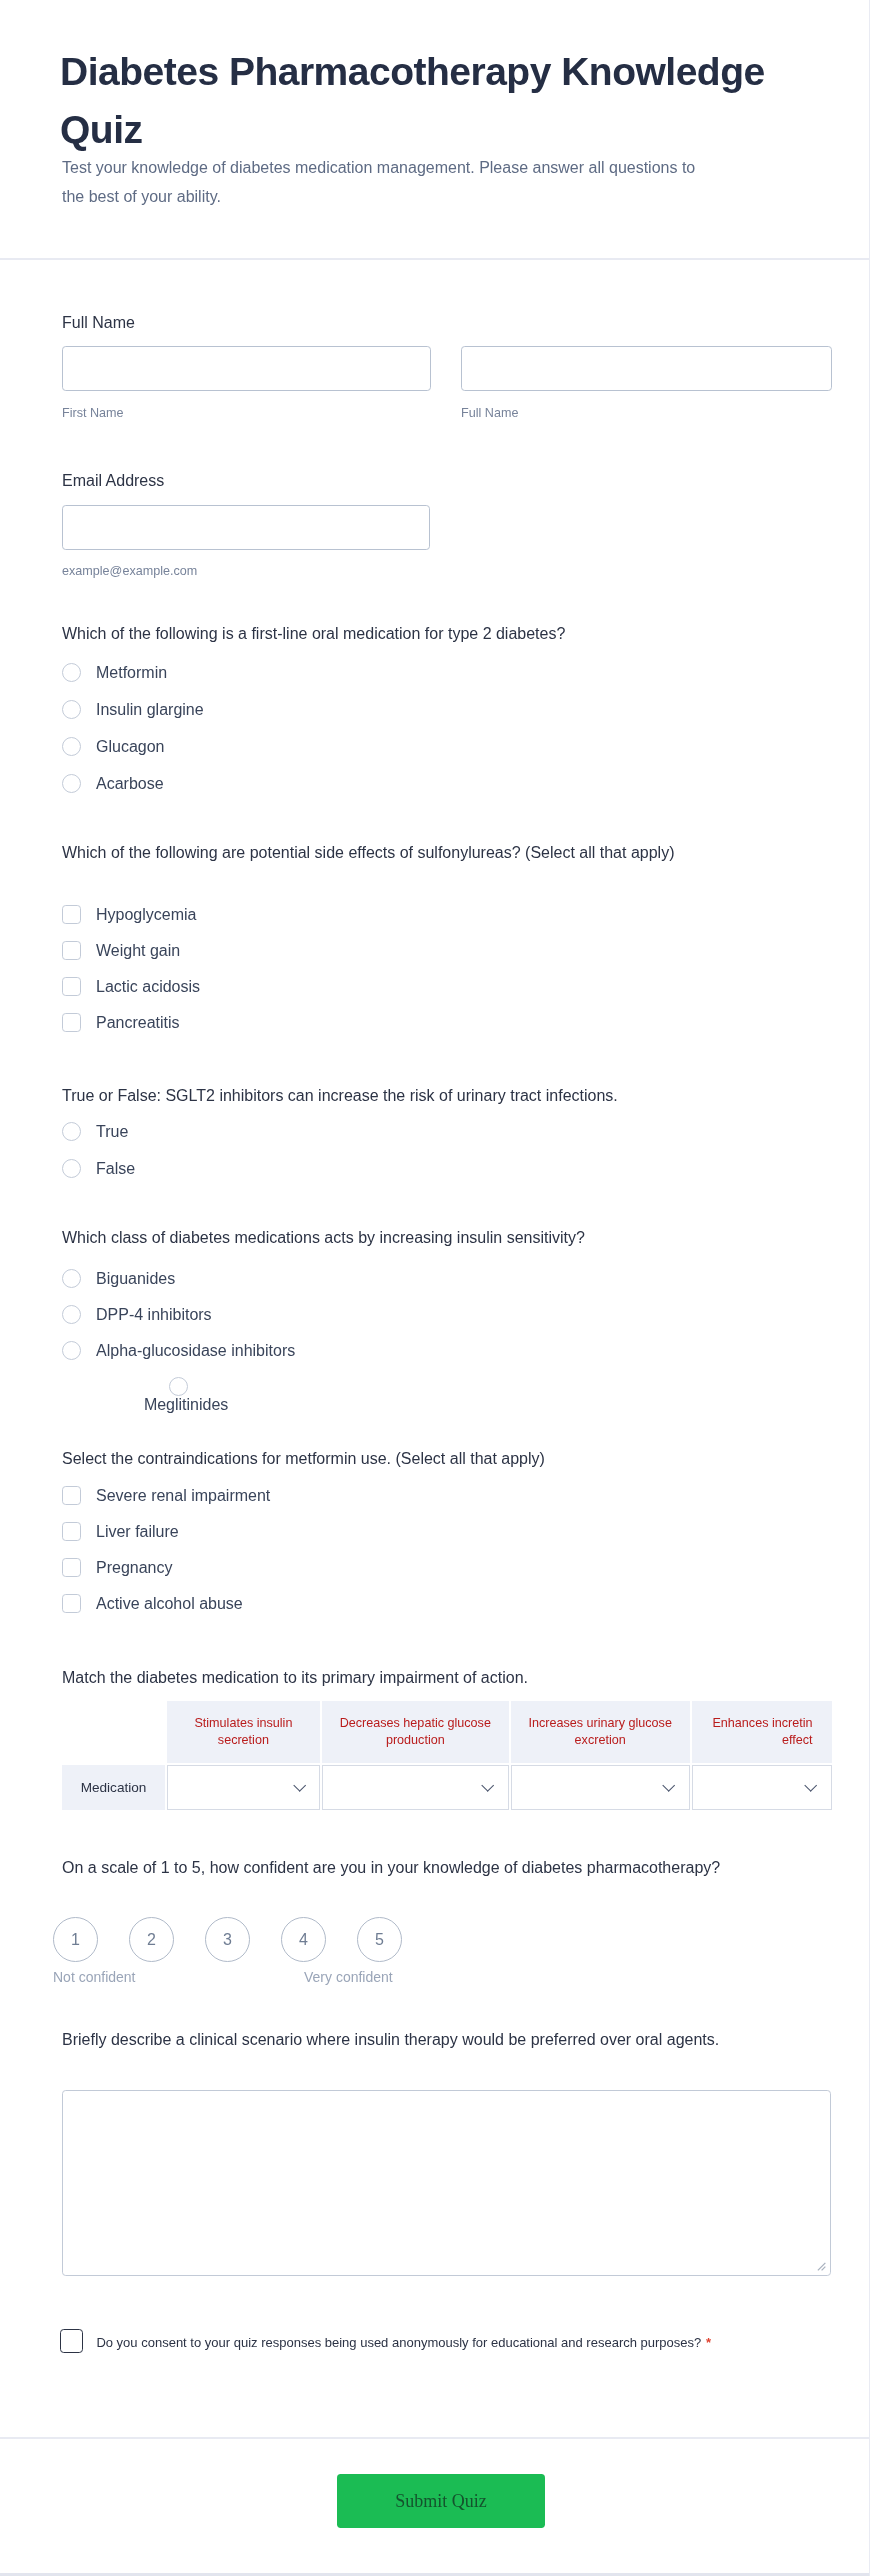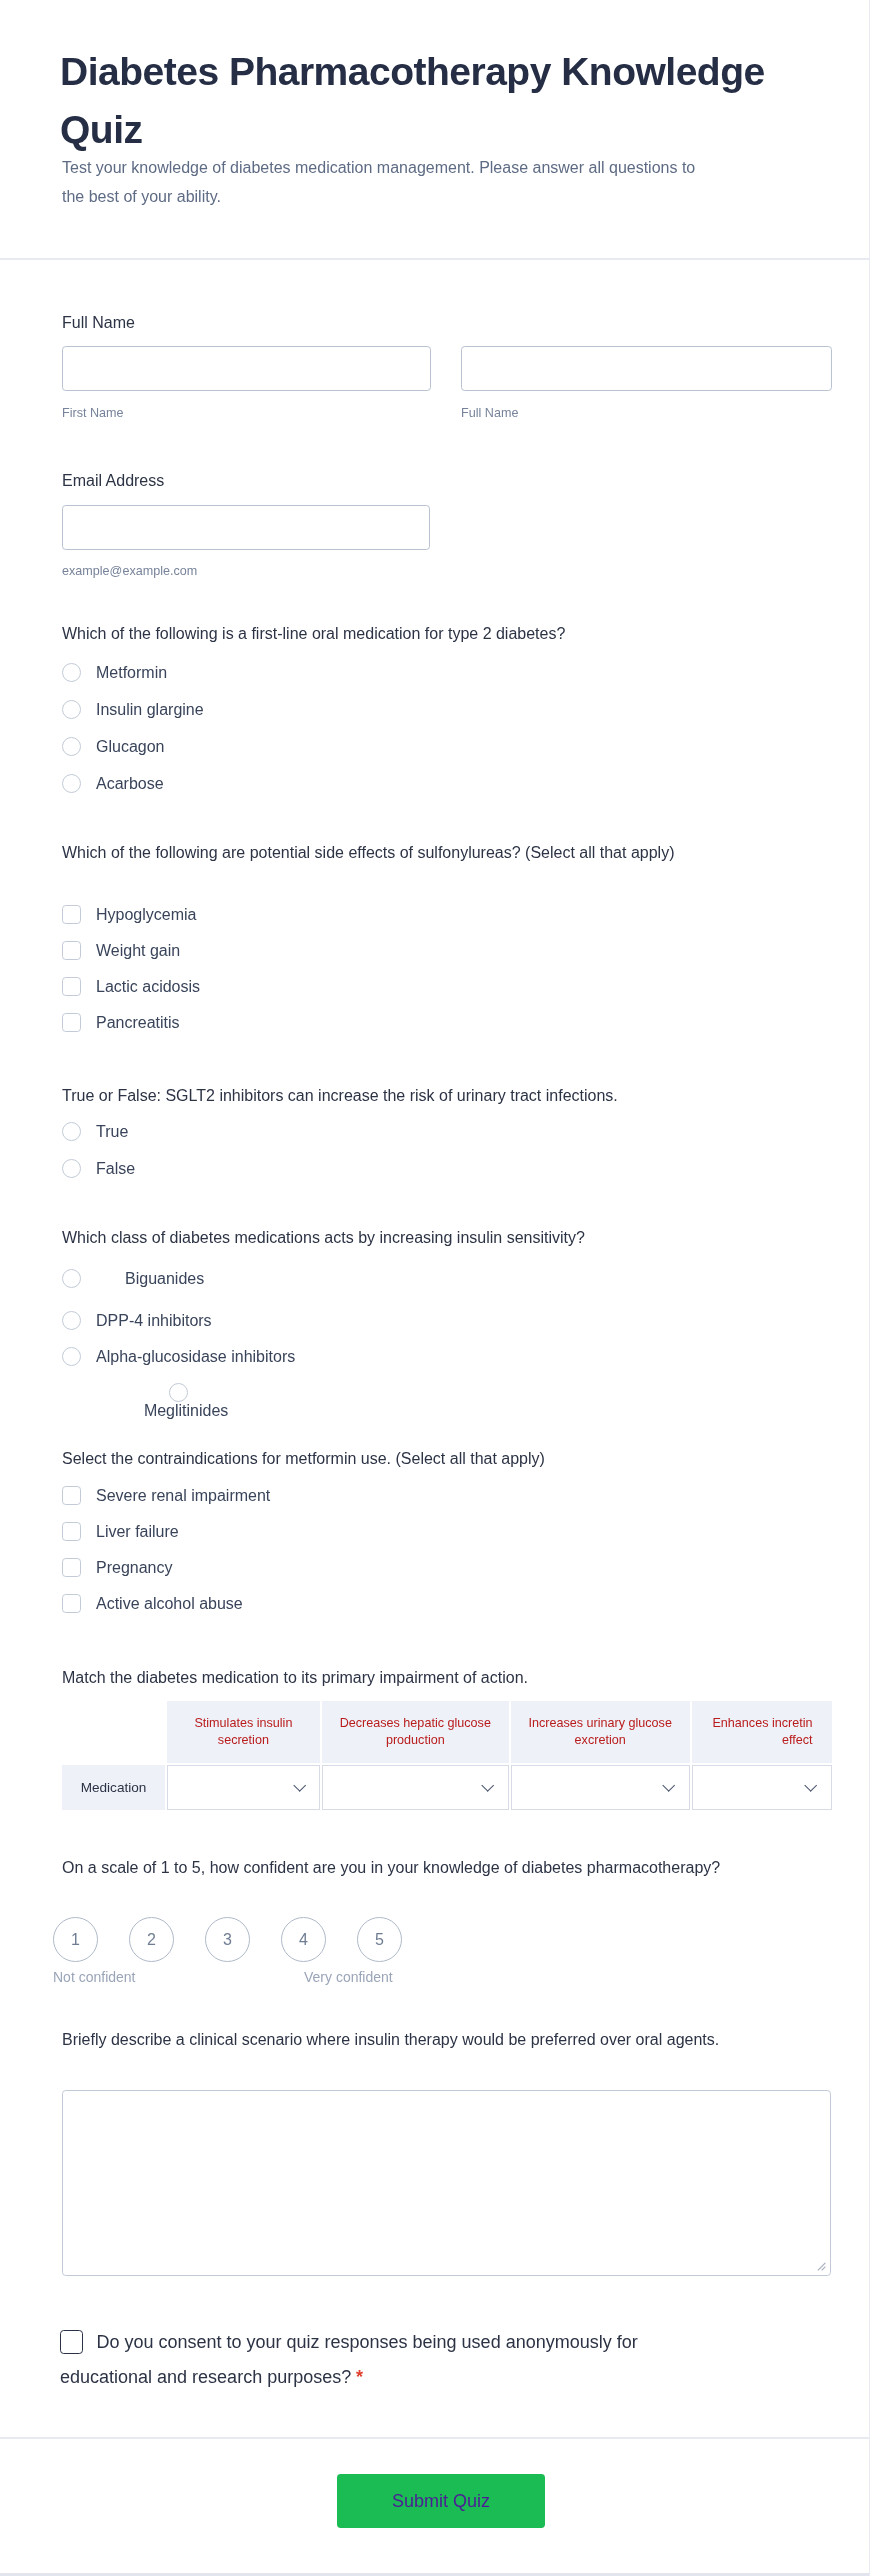--- a/index.html
+++ b/index.html
@@ -78,33 +78,33 @@
   .scenario-textarea{
     position:absolute;left:62px;top:2090px;width:769px;height:186px;
     box-sizing:border-box;border:0.9px solid #c2cad7;border-radius:3.7px;
     resize:none;outline:none;font-family:inherit;font-size:15px;color:#2c3345;
     padding:9.4px 11.2px;
   }
   .resize-icon{position:absolute;left:816px;top:2261px;}
   
   .consent{
     position:absolute;left:60px;top:2325px;width:655px;
-    font-size:18px;line-height:35px;color:#2c3345;
+    font-size:13px;line-height:35px;color:#2c3345;
   }
   .consent-box{
     display:inline-block;width:23.4px;height:23.4px;box-sizing:border-box;
     border:1.9px solid #2c3345;border-radius:3.7px;background:#fff;
     vertical-align:-5.6px;margin-right:13px;cursor:pointer;
   }
   .req{color:#e0412f;margin-left:4.7px;font-weight:700;}
   
   .submit-button{
     position:absolute;left:337px;top:2474px;width:208px;height:54px;
-    background:#1bbc54;border:none;border-radius:3.7px;color:#4c1d95;
-    font-family:Liberation Sans, sans-serif;font-size:18px;cursor:pointer;
+    background:#1bbc54;border:none;border-radius:3.7px;color:#14532d;
+    font-family:Liberation Serif, serif;font-size:18px;cursor:pointer;
   }
   .bottom-strip{left:0;top:2573px;width:871px;height:2.8px;background:#e2e5ee;}
   .right-edge{left:869px;top:0;width:0.9px;height:2576px;background:#e9ebf3;}
 </style>
 </head>
 <body>
 
 <h1 class="abs page-title">Diabetes Pharmacotherapy Knowledge Quiz</h1>
 <div class="abs page-subtitle">Test your knowledge of diabetes medication management. Please answer all questions to the best of your ability.</div>
 <div class="abs divider" style="top:258px;"></div>
@@ -166,21 +166,21 @@
     <span class="opt-label">True</span>
   </div>
   <div class="opt">
     <span class="radio"></span>
     <span class="opt-label">False</span>
   </div>
 </div>
 
 <div class="abs q-label" style="left:62px;top:1225px;width:769px;">Which class of diabetes medications acts by increasing insulin sensitivity?</div>
 <div class="opts" style="left:62px;top:1269px;">
-  <div class="opt" style="margin-bottom:23px;gap:29px;">
+  <div class="opt" style="margin-bottom:17px;">
     <span class="radio"></span>
     <span class="opt-label">Biguanides</span>
   </div>
   <div class="opt" style="margin-bottom:17px;">
     <span class="radio"></span>
     <span class="opt-label">DPP-4 inhibitors</span>
   </div>
   <div class="opt" style="margin-bottom:17px;">
     <span class="radio"></span>
     <span class="opt-label">Alpha-glucosidase inhibitors</span>

